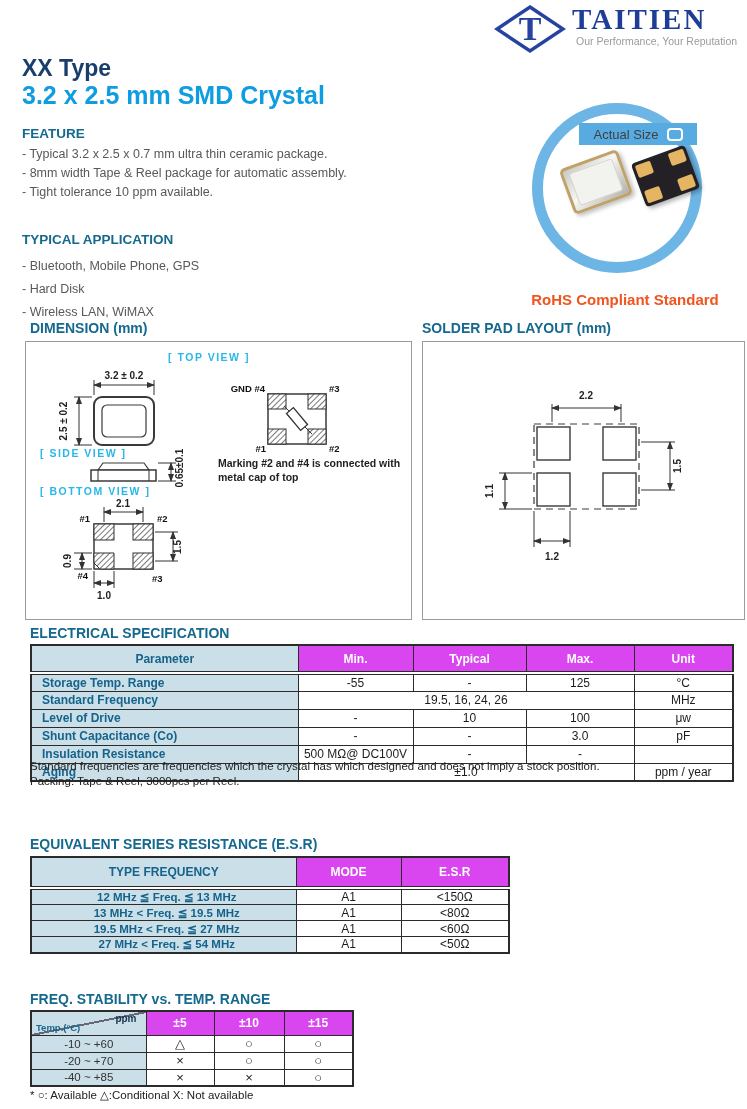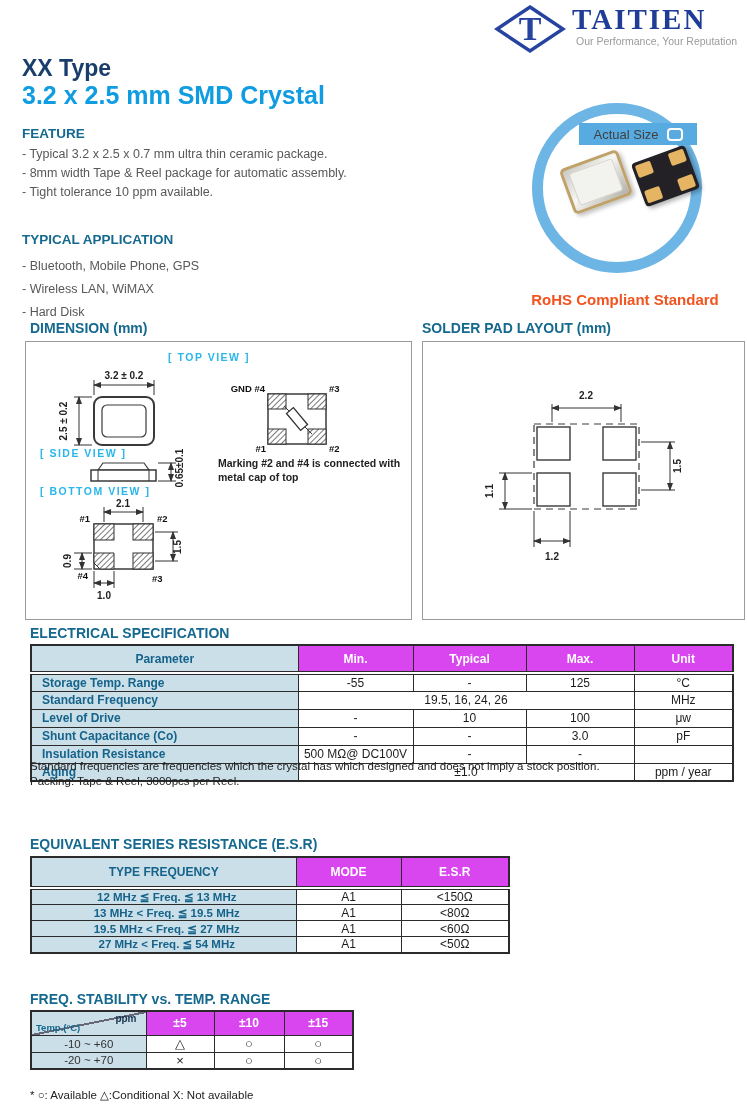--- a/index.html
+++ b/index.html
@@ -112,22 +112,22 @@
   <div class="sec-h" style="left:22px; top:126px;">FEATURE</div>
   <ul class="list feature-list" style="left:22px; top:145px;">
     <li>- Typical 3.2 x 2.5 x 0.7 mm ultra thin ceramic package.</li>
     <li>- 8mm width Tape &amp; Reel package for automatic assembly.</li>
     <li>- Tight tolerance 10 ppm available.</li>
   </ul>
 
   <div class="sec-h" style="left:22px; top:232px;">TYPICAL APPLICATION</div>
   <ul class="list app-list" style="left:22px; top:255px;">
     <li>- Bluetooth, Mobile Phone, GPS</li>
+    <li>- Hard Disk</li>
     <li>- Wireless LAN, WiMAX</li>
-    <li>- Hard Disk</li>
   </ul>
 
   <div class="figure-circle">
     <div class="size-bar">
       <span>Actual Size</span>
       <span class="size-box-icon"></span>
     </div>
     <div class="crystal-silver"></div>
     <div class="crystal-black">
       <span class="cpad tl"></span>
@@ -381,17 +381,23 @@
       <td class="val">△</td>
       <td class="val">○</td>
       <td class="val">○</td>
     </tr>
     <tr>
       <td class="param">-20 ~ +70</td>
       <td class="val">×</td>
       <td class="val">○</td>
       <td class="val">○</td>
     </tr>
+    <tr>
+      <td class="param">-40 ~ +85</td>
+      <td class="val">×</td>
+      <td class="val">×</td>
+      <td class="val">○</td>
+    </tr>
   </tbody>
     </table>
   <div class="footnote">* ○: Available  △:Conditional  X: Not available</div>
 
 </div>
 
 </body></html>

